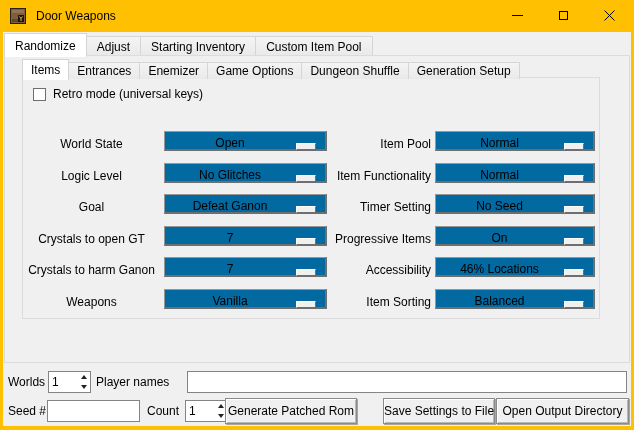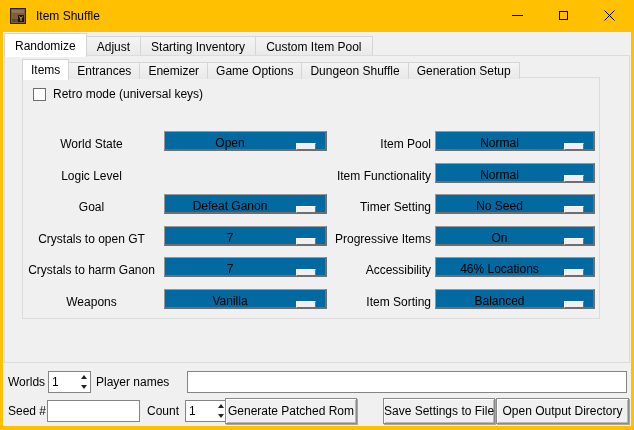--- a/index.html
+++ b/index.html
@@ -79,21 +79,21 @@
   <div class="titlebar">
     <div class="app-icon">
       <svg width="16" height="16">
         <rect x="0.5" y="0.5" width="15" height="15" fill="#7d5f3e" stroke="#27201a"></rect>
         <rect x="2" y="2" width="12" height="3" fill="#95734c"></rect>
         <rect x="2" y="11" width="12" height="3" fill="#5f4730"></rect>
         <rect x="8" y="7" width="6" height="7" fill="#1c1712"></rect>
         <path d="M9.5 8.5 L11 10.5 L12.5 8.5 M11 10.5 L11 13" stroke="#f2b43c" fill="none"></path>
       </svg>
     </div>
-    <span class="title-text">Item Shuffle</span>
+    <span class="title-text">Door Weapons</span>
     <div class="win-btns">
       <div class="win-btn">
           <span class="glyph-min"></span>
         </div>
       <div class="win-btn">
           <span class="glyph-max"></span>
         </div>
       <div class="win-btn">
         <svg width="11" height="11">
           <line x1="0.5" y1="0.5" x2="10.5" y2="10.5" stroke="#000" stroke-width="1"></line>
@@ -128,20 +128,24 @@
         </div>
         <span class="opt-label-r">Item Pool</span>
         <div class="dd dd-r">
           <span class="dd-text">Normal</span>
           <span class="dd-ind"></span>
         </div>
       </div>
 
       <div class="opt-row" style="top:85px;">
         <span class="opt-label-l">Logic Level</span>
+        <div class="dd dd-l">
+          <span class="dd-text">No Glitches</span>
+          <span class="dd-ind"></span>
+        </div>
         <span class="opt-label-r">Item Functionality</span>
         <div class="dd dd-r">
           <span class="dd-text">Normal</span>
           <span class="dd-ind"></span>
         </div>
       </div>
 
       <div class="opt-row" style="top:116px;">
         <span class="opt-label-l">Goal</span>
         <div class="dd dd-l">

